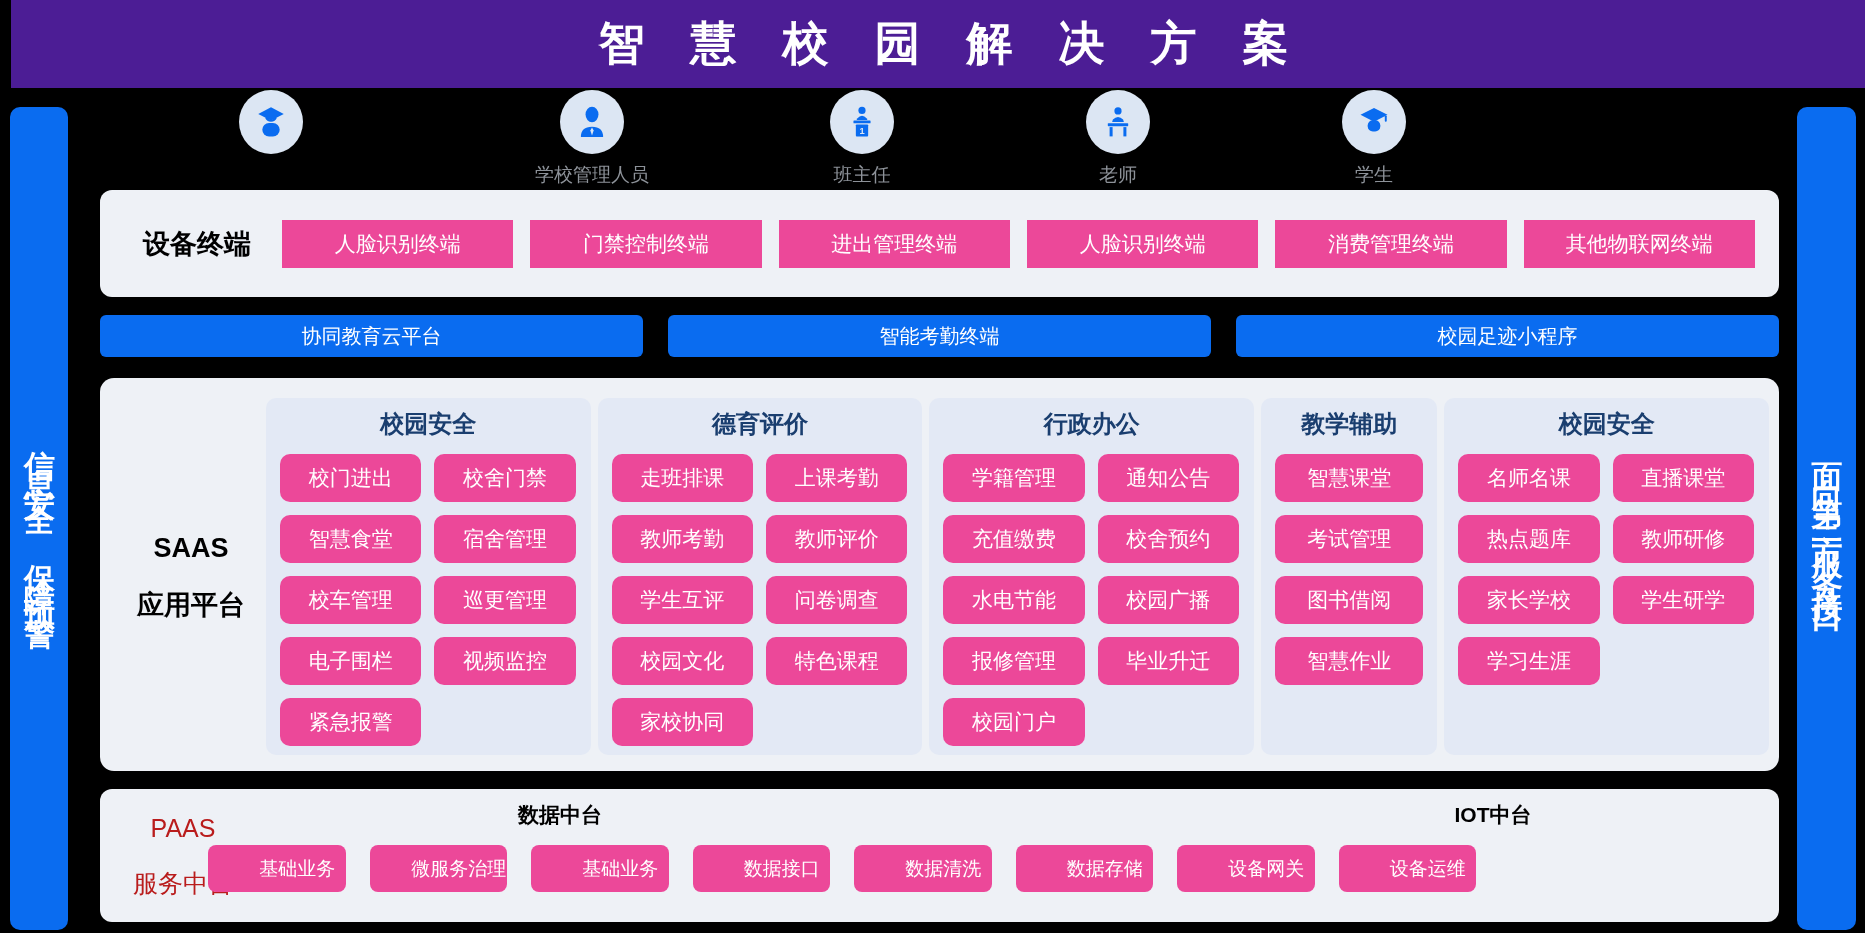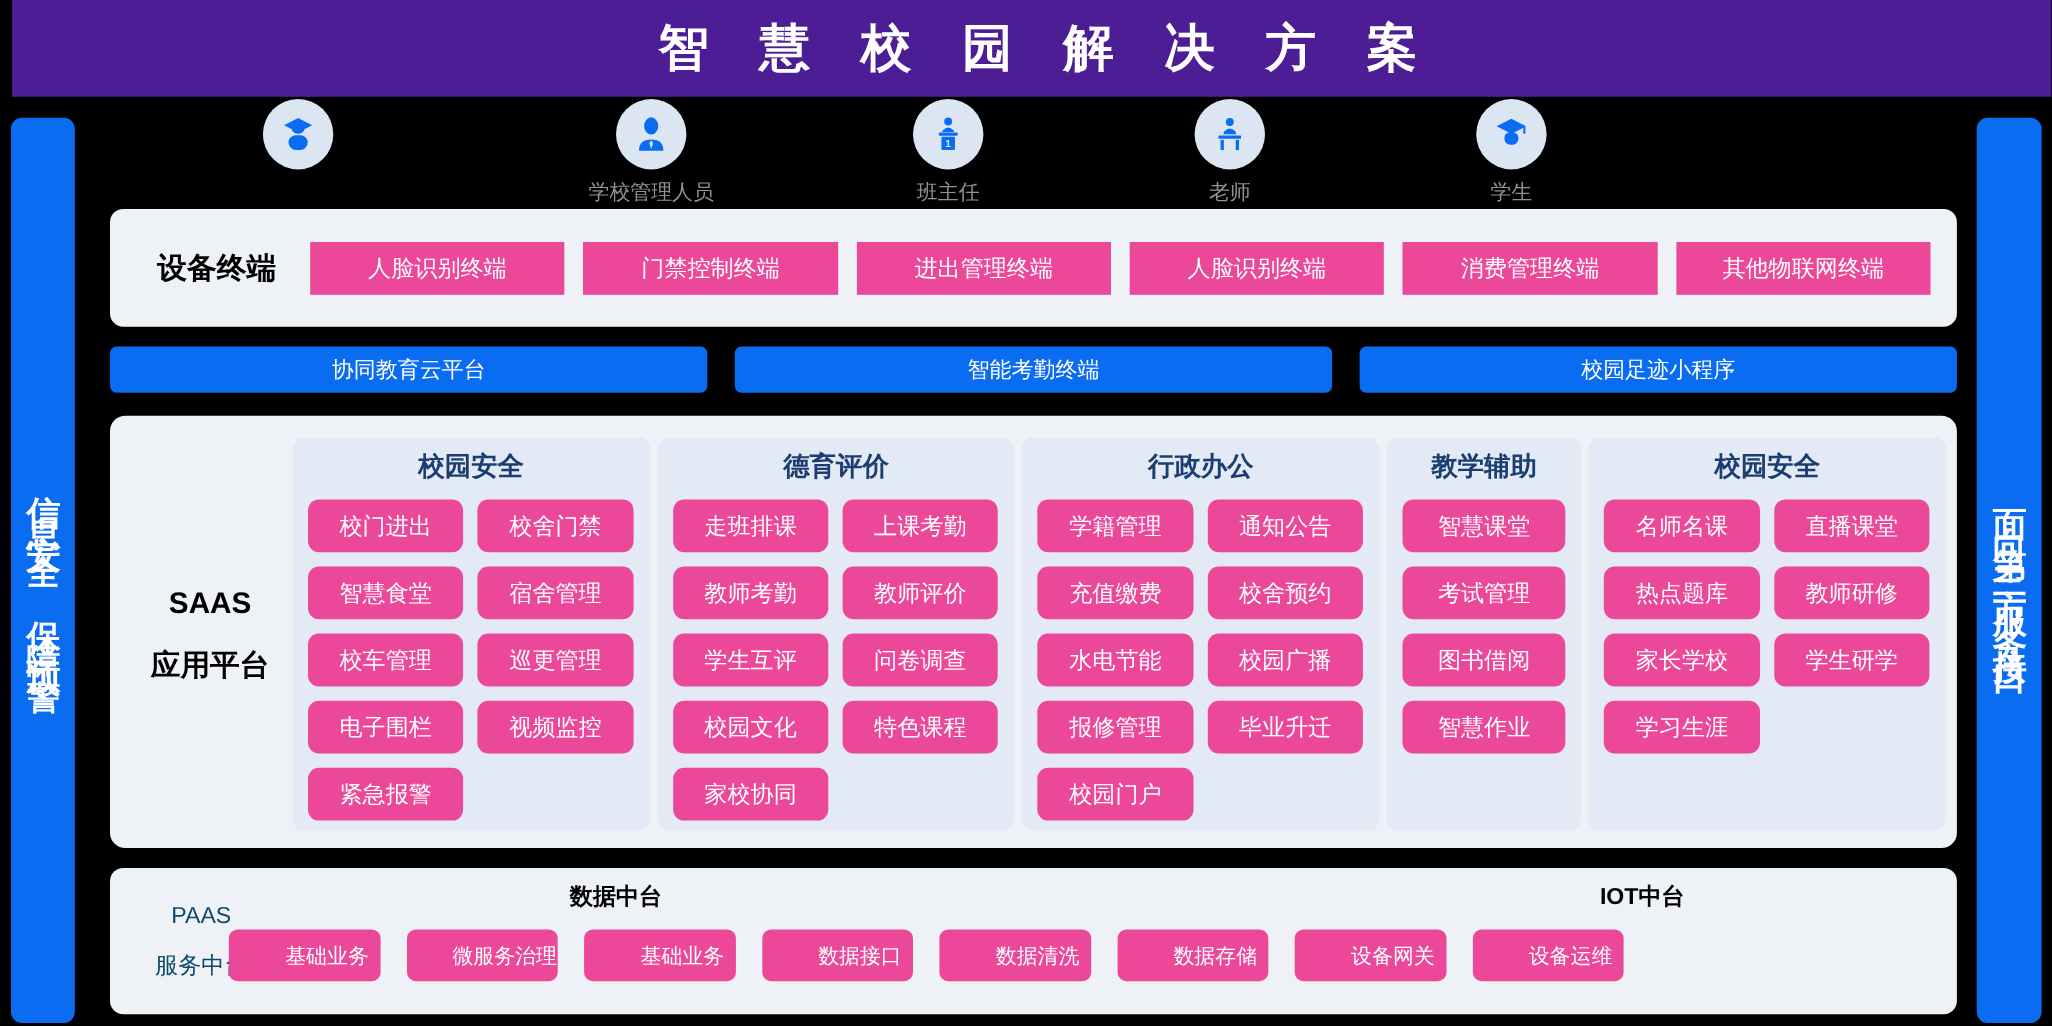--- a/index.html
+++ b/index.html
@@ -47,21 +47,21 @@
   .saas-cols{flex:1;display:flex;gap:7px;}
   .saas-col{background:#e3e9f5;border-radius:10px;padding:0 14px;box-sizing:border-box;flex:2;}
   .saas-col.narrow{flex:1;}
   .col-title{text-align:center;color:#1a3e6f;font-size:24px;font-weight:bold;margin:10px 0 14px;}
   .grid{display:flex;flex-wrap:wrap;column-gap:13px;row-gap:13px;}
   .grid .chip{width:calc(50% - 7px);height:48px;border-radius:10px;box-sizing:border-box;}
   .grid.single .chip{width:100%;}
   
   .paas{top:789px;height:133px;border-radius:12px;}
   .paas-label{position:absolute;left:28px;top:50%;transform:translateY(-50%);width:110px;
-    text-align:center;font-size:21px;color:#0c4a6e;line-height:2.2;}
+    text-align:center;font-size:25px;color:#b91c1c;line-height:2.2;}
   .paas-title{position:absolute;top:12px;width:120px;text-align:center;font-size:21px;
     font-weight:bold;color:#000;}
   .paas-title.t1{left:400px;}
   .paas-title.t2{left:1333px;}
   .paas-chips{position:absolute;left:108px;top:56px;width:1268px;display:flex;gap:24px;}
   .paas-chip{flex:1;height:47px;border-radius:8px;font-size:19px;padding-left:41px;}
 </style>
 </head>
 <body>
 

